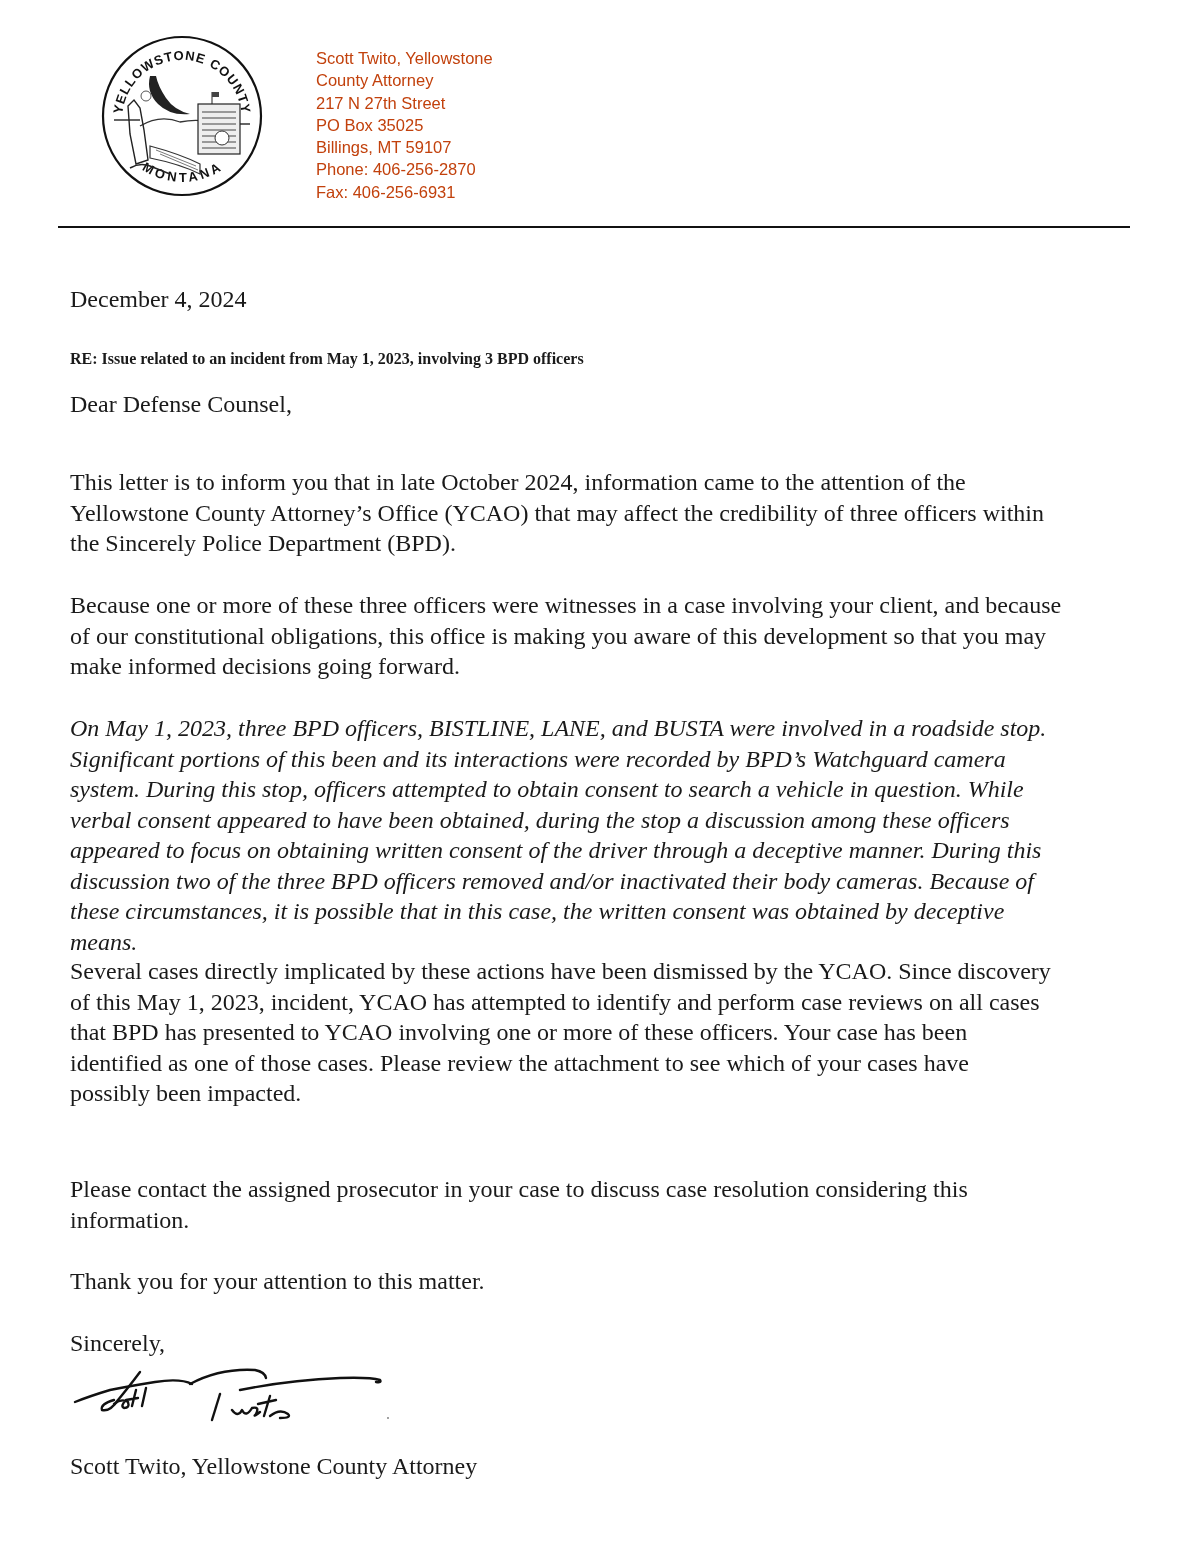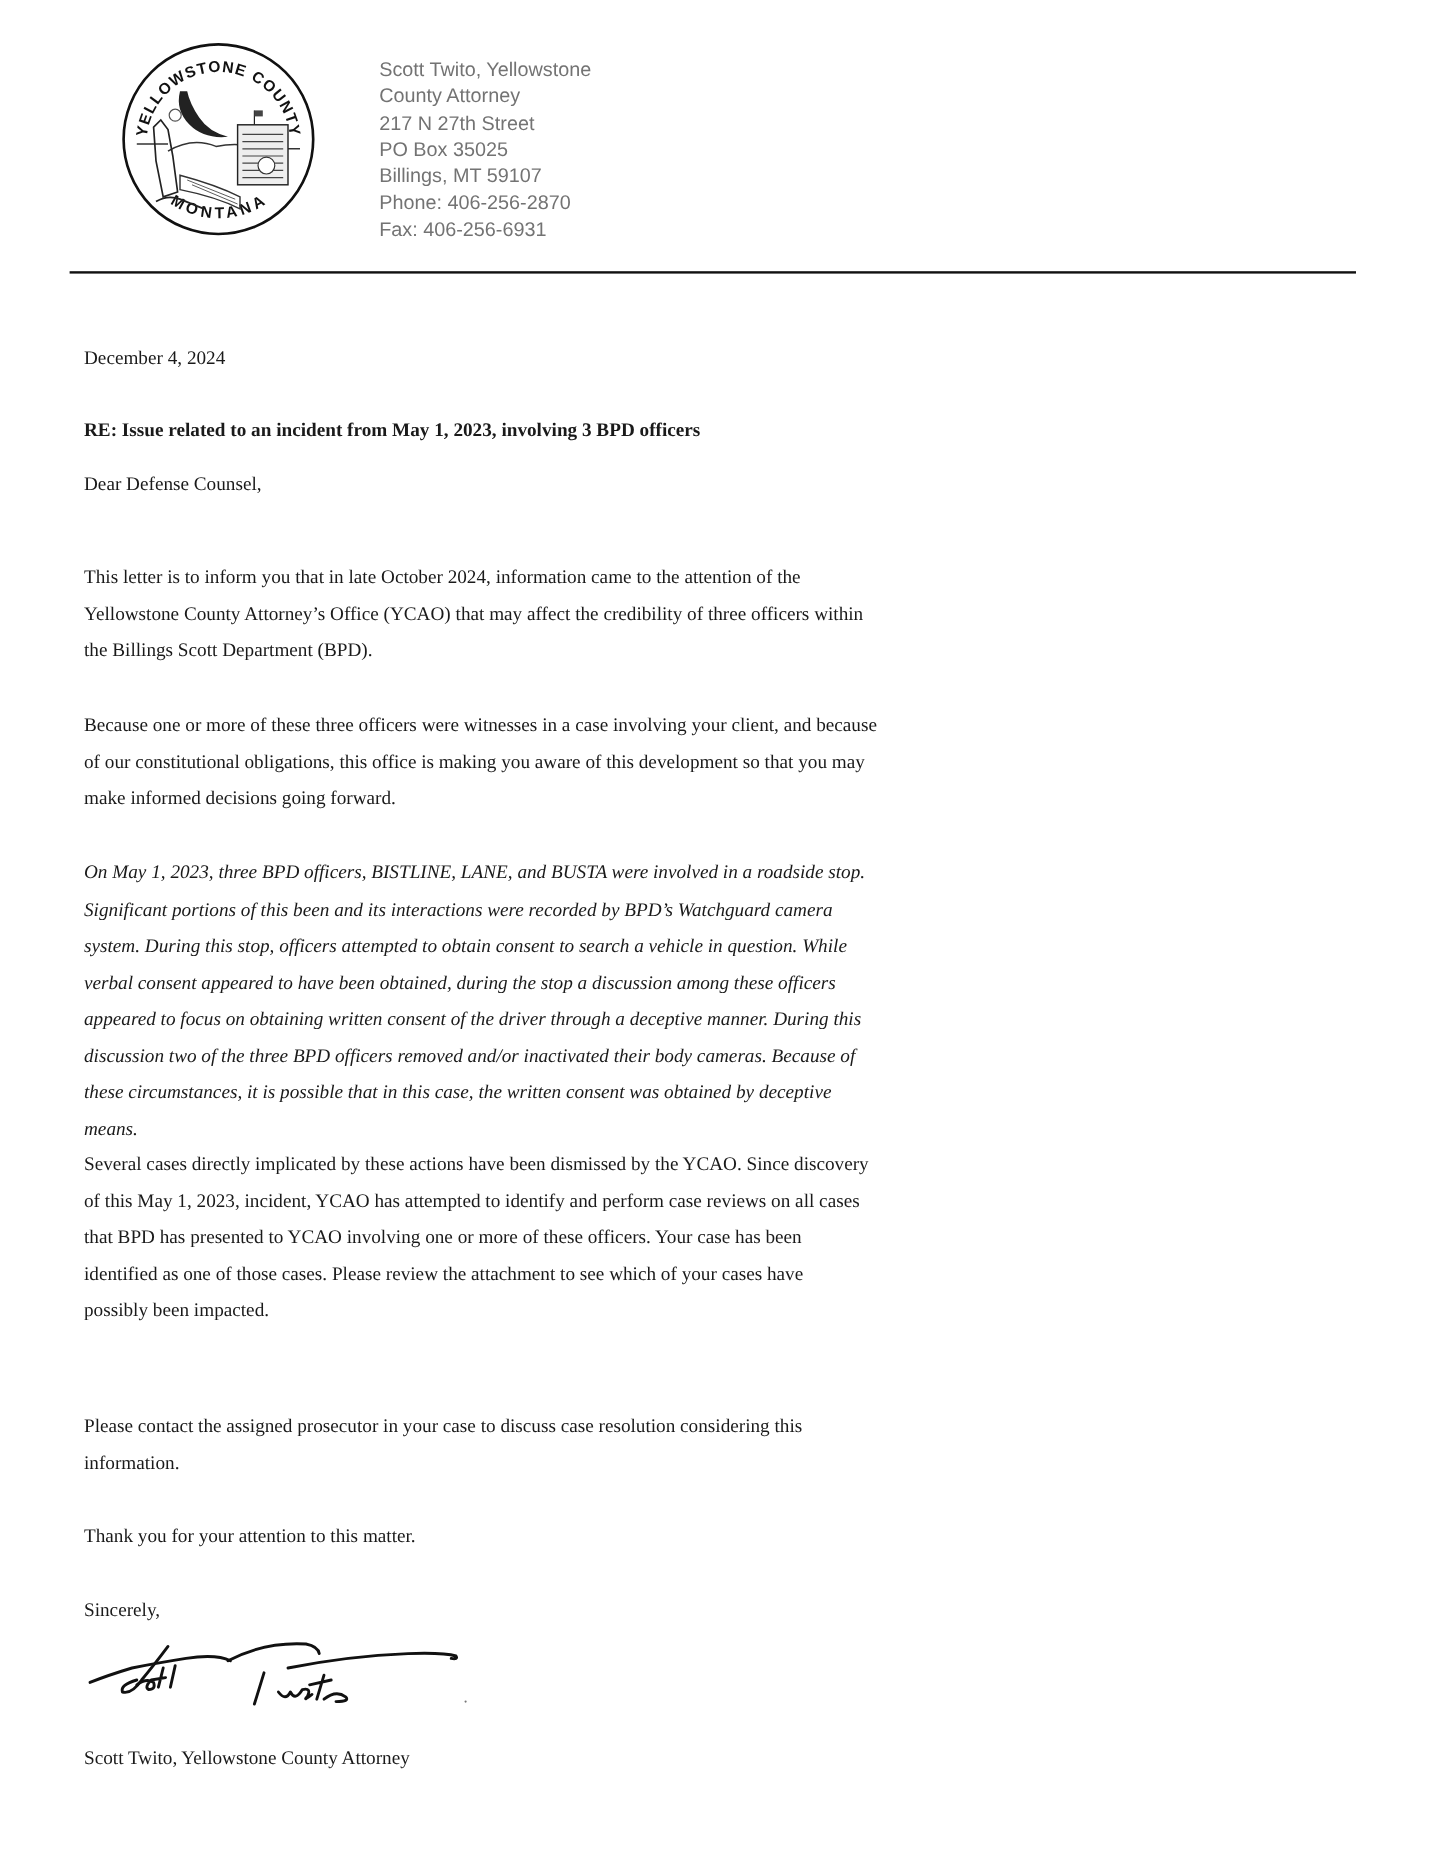--- a/index.html
+++ b/index.html
@@ -1,21 +1,21 @@
 <!DOCTYPE html>
 <html><head>
 <meta charset="utf-8">
 <style>
   html, body { margin: 0; padding: 0; background: #ffffff; }
   body { width: 1200px; height: 1554px; position: relative; overflow: hidden; color: #111; }
   .seal { position: absolute; left: 100px; top: 34px; width: 164px; height: 164px; }
-  .header-info { position: absolute; left: 316px; top: 47px; font-family: "Liberation Sans", sans-serif; font-size: 16.5px; line-height: 22.3px; color: #737373; }
+  .header-info { position: absolute; left: 316px; top: 47px; font-family: "Liberation Sans", sans-serif; font-size: 16.5px; line-height: 22.3px; color: #c2410c; }
   .header-info div { white-space: nowrap; }
   .rule { position: absolute; left: 58px; top: 226px; width: 1072px; height: 2px; background: #111; }
-  .body-text { position: absolute; left: 70px; width: 1070px; font-family: "Liberation Serif", serif; font-size: 16px; line-height: 30.5px; color: #1a1a1a; }
+  .body-text { position: absolute; left: 70px; width: 1070px; font-family: "Liberation Serif", serif; font-size: 24px; line-height: 30.5px; color: #1a1a1a; }
   .date { top: 284px; }
   .subject { top: 344px; font-weight: bold; font-size: 16px; }
   .salutation { top: 389px; }
   .p1 { top: 467px; }
   .p2 { top: 590px; }
   .p3 { top: 713px; font-style: italic; }
   .p4 { top: 956px; }
   .p5 { top: 1174px; }
   .p6 { top: 1266px; }
   .closing { top: 1328px; }
@@ -76,21 +76,21 @@
 
 <div class="rule"></div>
 
 <div class="body-text date">December 4, 2024</div>
 <div class="body-text subject">RE: Issue related to an incident from May 1, 2023, involving 3 BPD officers</div>
 <div class="body-text salutation">Dear Defense Counsel,</div>
 
 <div class="body-text p1">
   <div>This letter is to inform you that in late October 2024, information came to the attention of the</div>
   <div>Yellowstone County Attorney’s Office (YCAO) that may affect the credibility of three officers within</div>
-  <div>the Billings Scott Department (BPD).</div>
+  <div>the Sincerely Police Department (BPD).</div>
 </div>
 
 <div class="body-text p2">
   <div>Because one or more of these three officers were witnesses in a case involving your client, and because</div>
   <div>of our constitutional obligations, this office is making you aware of this development so that you may</div>
   <div>make informed decisions going forward.</div>
 </div>
 
 <div class="body-text p3">
   <div>On May 1, 2023, three BPD officers, BISTLINE, LANE, and BUSTA were involved in a roadside stop.</div>

